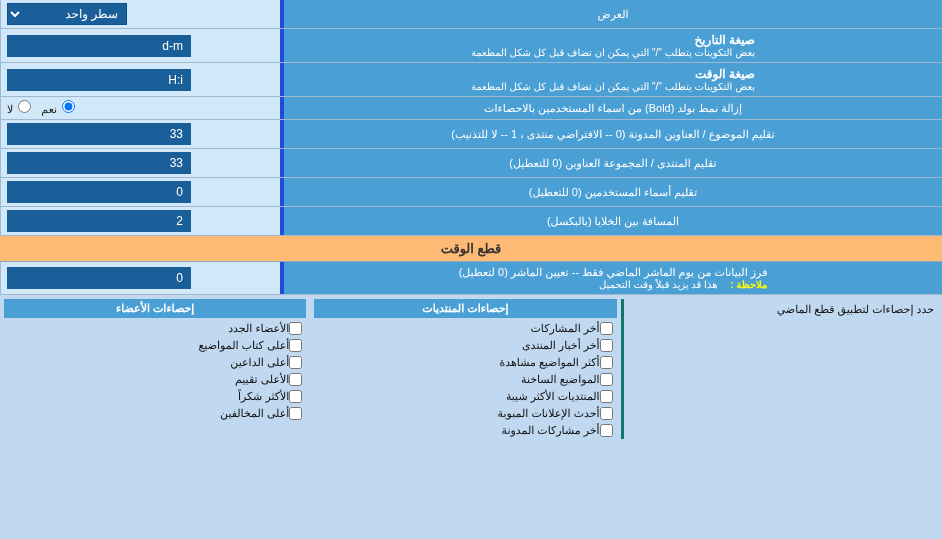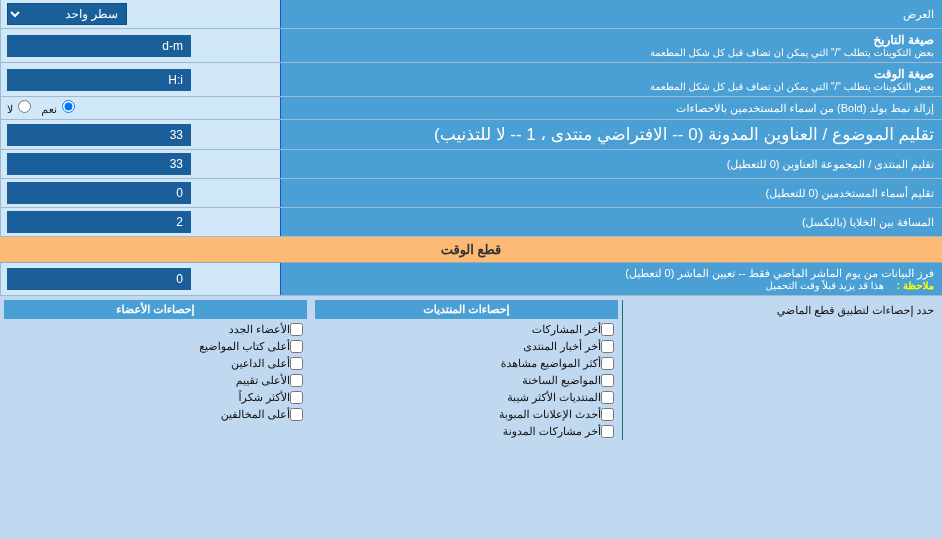--- a/index.html
+++ b/index.html
@@ -17,25 +17,25 @@
       width: 100%;
       border-bottom: 1px solid #a0b8d0;
     }
 
     .label-cell {
       background: #4a9fd4;
       color: #fff;
       padding: 4px 8px;
       display: flex;
       align-items: center;
-      justify-content: flex-start;
+      justify-content: center;
       text-align: right;
       flex: 1;
       font-size: 11px;
-      border-left: 1px solid #1d4ed8;
+      border-left: 4px solid #1d4ed8;
     }
 
     .input-cell {
       background: #d0e8f8;
       display: flex;
       align-items: center;
       justify-content: flex-end;
       padding: 3px 6px;
       width: 280px;
       min-width: 280px;
@@ -173,21 +173,21 @@
   <div class="input-cell">
     <div class="radio-group">
       <label><input type="radio" name="bold" checked="" style=""> نعم</label>
       <label><input type="radio" name="bold" style=""> لا</label>
     </div>
   </div>
 </div>
 
 <div class="row">
   <div class="label-cell">
-    <span style="font-size:17px;">تقليم الموضوع / العناوين المدونة (0 -- الافتراضي منتدى ، 1 -- لا للتذنيب)</span>
+    <span style="font-size:11px;">تقليم الموضوع / العناوين المدونة (0 -- الافتراضي منتدى ، 1 -- لا للتذنيب)</span>
   </div>
   <div class="input-cell">
     <input class="input-field" type="text" value="33" style="">
   </div>
 </div>
 
 <div class="row">
   <div class="label-cell">
     <span style="font-size:11px;">تقليم المنتدى / المجموعة العناوين (0 للتعطيل)</span>
   </div>
@@ -232,21 +232,21 @@
     <input class="input-field" type="text" value="0" style="">
   </div>
 </div>
 
 <div class="stats-bottom" style="padding: 4px 0; background:#c0d8f0;">
 
   <div style="flex:1; display:flex; align-items:flex-start; padding: 4px 8px; text-align:right; font-size:11px; color:#111;">
     <span>حدد إحصاءات لتطبيق قطع الماضي</span>
   </div>
 
-  <div style="flex:1; padding: 0 4px; border-right:1px solid #0f766e;">
+  <div style="flex:1; padding: 0 4px; border-right:3px solid #0f766e;">
     <div class="col-title">إحصاءات المنتديات</div>
     <div class="checkbox-row">
         <input type="checkbox" style="">
         <span>أخر المشاركات</span>
       </div>
     <div class="checkbox-row">
         <input type="checkbox" style="">
         <span>أخر أخبار المنتدى</span>
       </div>
     <div class="checkbox-row">

